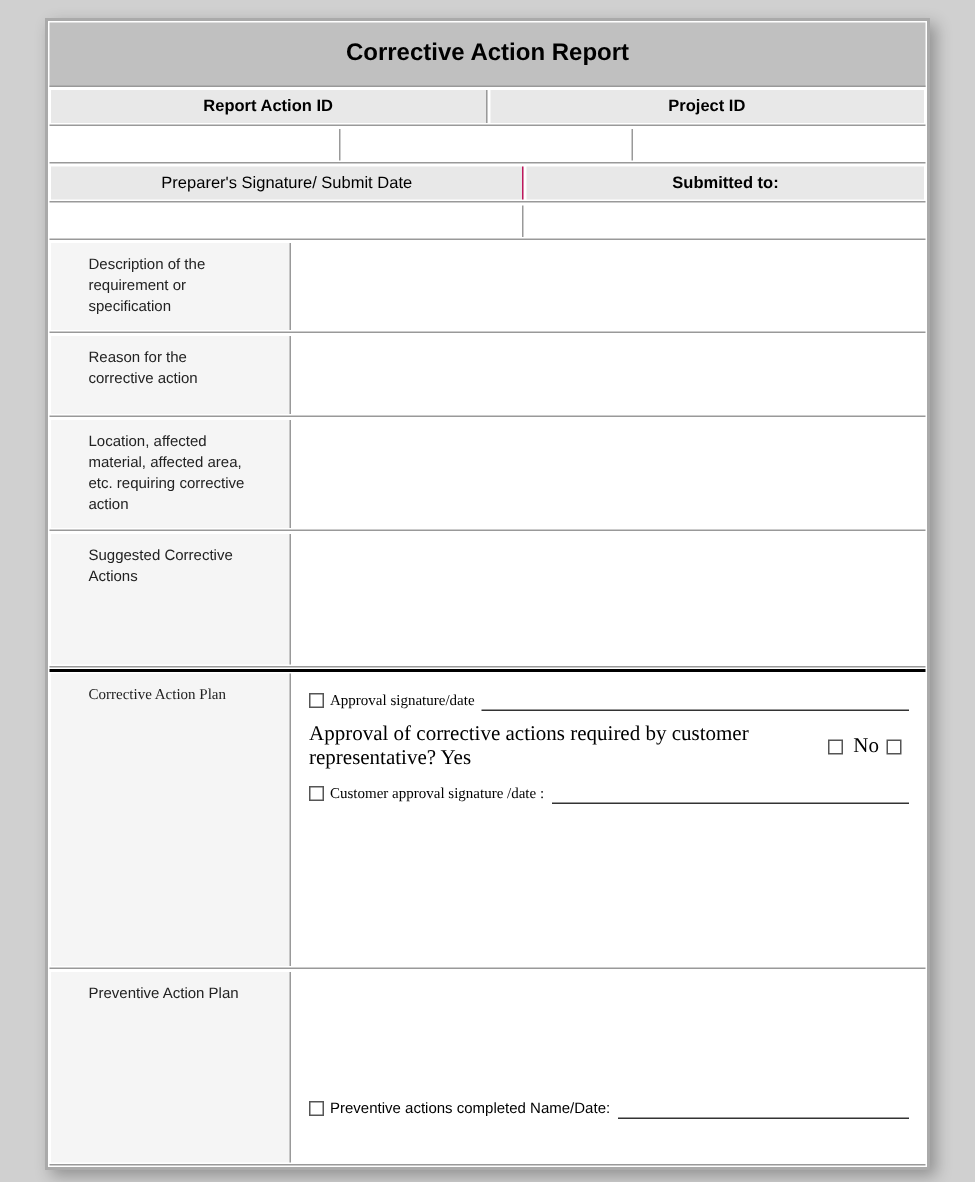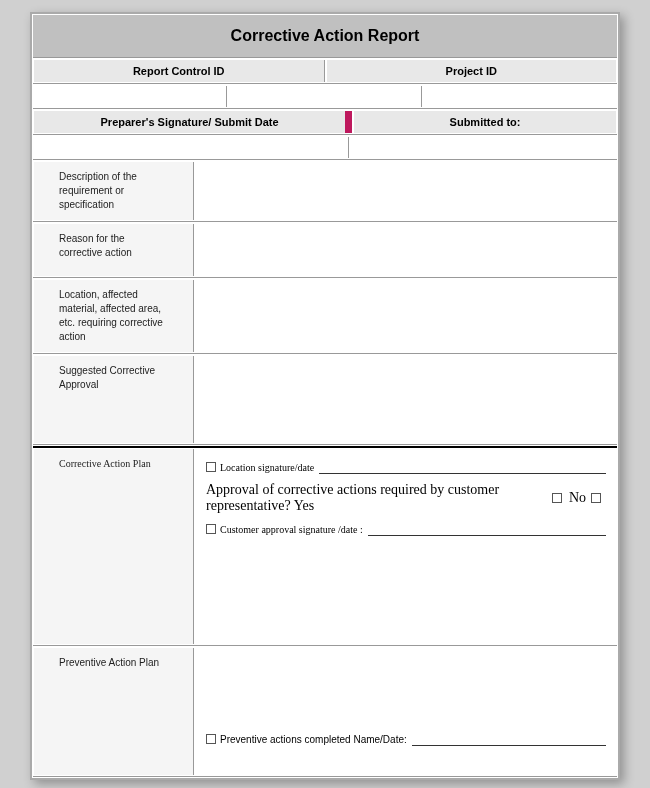--- a/index.html
+++ b/index.html
@@ -67,23 +67,23 @@
     }
 
     .header-row-2 {
       display: flex;
       border-bottom: 1px solid #999;
     }
 
     .header-row-2 .col-left {
       flex: 1.2;
       background: #e8e8e8;
-      border-right: 7px solid #be185d;
+      border-right: 1px solid #be185d;
       padding: 5px 8px;
-      font-weight: bold;
+      font-weight: normal;
       text-align: center;
     }
 
     .header-row-2 .col-right {
       flex: 1;
       background: #e8e8e8;
       padding: 5px 8px;
       font-weight: bold;
       text-align: center;
     }
@@ -206,21 +206,21 @@
     }
   </style>
 </head>
 <body>
 
 <div class="page">
 
   <div class="title-row">Corrective Action Report</div>
 
   <div class="header-row-1">
-    <div class="col">Report Control ID</div>
+    <div class="col">Report Action ID</div>
     <div class="col">Project ID</div>
   </div>
 
   <div class="data-row-1">
     <div class="col"></div>
     <div class="col"></div>
     <div class="col"></div>
   </div>
 
   <div class="header-row-2">
@@ -242,31 +242,31 @@
     <div class="section-label">Reason for the corrective action</div>
     <div class="section-content"></div>
   </div>
 
   <div class="content-section">
     <div class="section-label">Location, affected material, affected area, etc. requiring  corrective action</div>
     <div class="section-content"></div>
   </div>
 
   <div class="content-section tall">
-    <div class="section-label">Suggested Corrective Approval</div>
+    <div class="section-label">Suggested Corrective Actions</div>
     <div class="section-content"></div>
   </div>
 
   <div class="content-section very-tall thick-top">
     <div class="section-label">Corrective Action Plan</div>
     <div class="section-content">
 
       <div class="approval-line">
         <span class="checkbox"></span>
-        <span>Location signature/date</span>
+        <span>Approval signature/date</span>
         <div class="line-fill"></div>
       </div>
 
       <div class="approval-required-line">
         <span>Approval of corrective actions required by customer representative?  Yes</span>
         <span class="yesno-checkbox">
           <span class="checkbox"></span>
         </span>
         <span>No</span>
         <span class="yesno-checkbox">

